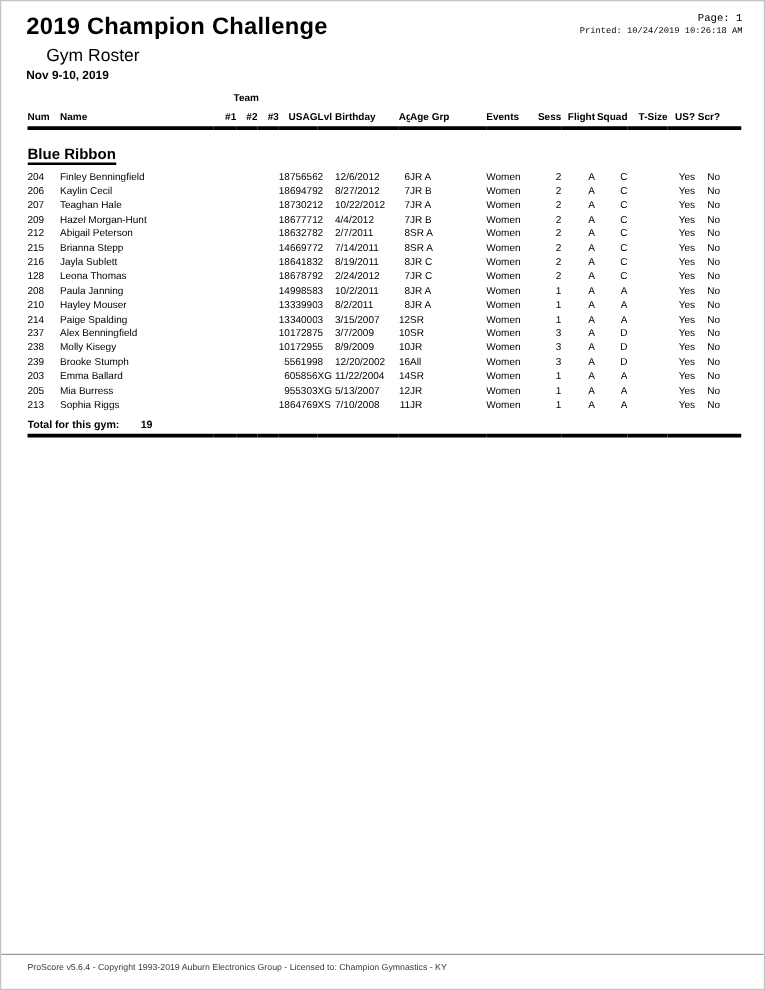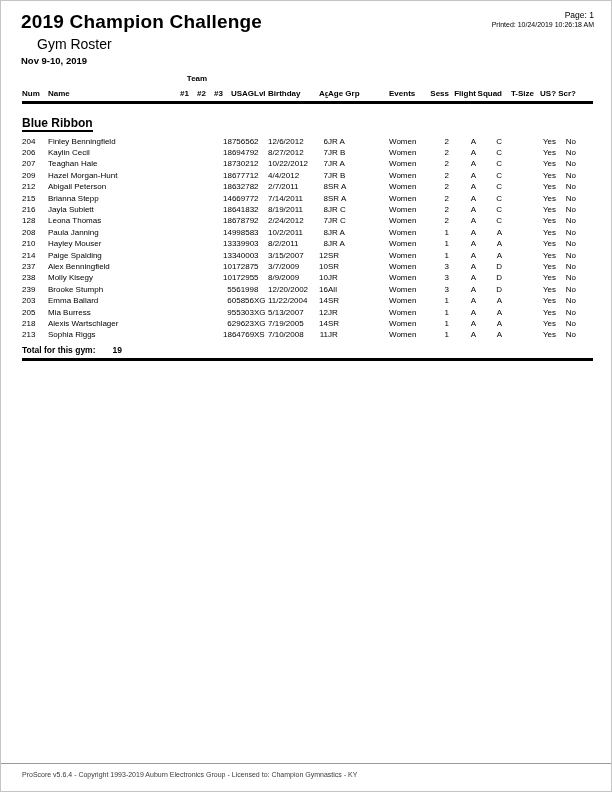--- a/index.html
+++ b/index.html
@@ -4,21 +4,21 @@
 <style>
   html,body{margin:0;padding:0;background:#888;}
   .page{
     position:relative; width:612px; height:792px; margin:0 auto;
     background:#fff; border:1px solid #c4c4c4; box-sizing:border-box;
     font-family:"Liberation Sans", sans-serif; color:#000; overflow:hidden;
   }
   .title{position:absolute; left:20px; top:10px; font-size:19px; font-weight:bold; letter-spacing:0.2px;}
   .subtitle{position:absolute; left:36px; top:35px; font-size:14px; font-weight:normal;}
   .dates{position:absolute; left:20px; top:54px; font-size:9.5px; font-weight:bold;}
-  .pageinfo{position:absolute; right:17px; top:9px; text-align:right;}
+  .pageinfo{position:absolute; right:17px; top:9px; text-align:right;font-family:Liberation Mono, monospace;}
   .pageinfo .pg{font-size:8.5px;}
   .pageinfo .pr{font-size:7px; margin-top:1px;}
 
   table.roster{position:absolute; left:21px; top:72px; width:571px;
     border-collapse:collapse; table-layout:fixed;}
   .roster th, .roster td{padding:0; font-size:8px; line-height:1;
     overflow:hidden; white-space:nowrap;}
   .roster thead th{font-weight:bold; vertical-align:bottom;}
   .team-row th{height:10px; text-align:center; padding-bottom:1px;}
   .head-row th{height:14px; border-bottom:3px solid #000; padding-bottom:3px;}
@@ -423,40 +423,20 @@
           <td class="al">Women</td>
           <td class="ar">1</td>
           <td class="ar">A</td>
           <td class="ar">A</td>
           <td class="ar"></td>
           <td class="ar">Yes</td>
           <td class="ar">No</td>
           <td></td>
         </tr>
         <tr class="data-row">
-          <td class="al">218</td>
-          <td class="al">Alexis Wartschlager</td>
-          <td class="ar"></td>
-          <td class="ar"></td>
-          <td class="ar"></td>
-          <td class="ar">629623</td>
-          <td class="c-lvl">XG</td>
-          <td class="c-bd">7/19/2005</td>
-          <td class="ar">14</td>
-          <td class="c-ag">SR</td>
-          <td class="al">Women</td>
-          <td class="ar">1</td>
-          <td class="ar">A</td>
-          <td class="ar">A</td>
-          <td class="ar"></td>
-          <td class="ar">Yes</td>
-          <td class="ar">No</td>
-          <td></td>
-        </tr>
-        <tr class="data-row">
           <td class="al">213</td>
           <td class="al">Sophia Riggs</td>
           <td class="ar"></td>
           <td class="ar"></td>
           <td class="ar"></td>
           <td class="ar">1864769</td>
           <td class="c-lvl">XS</td>
           <td class="c-bd">7/10/2008</td>
           <td class="ar">11</td>
           <td class="c-ag">JR</td>

